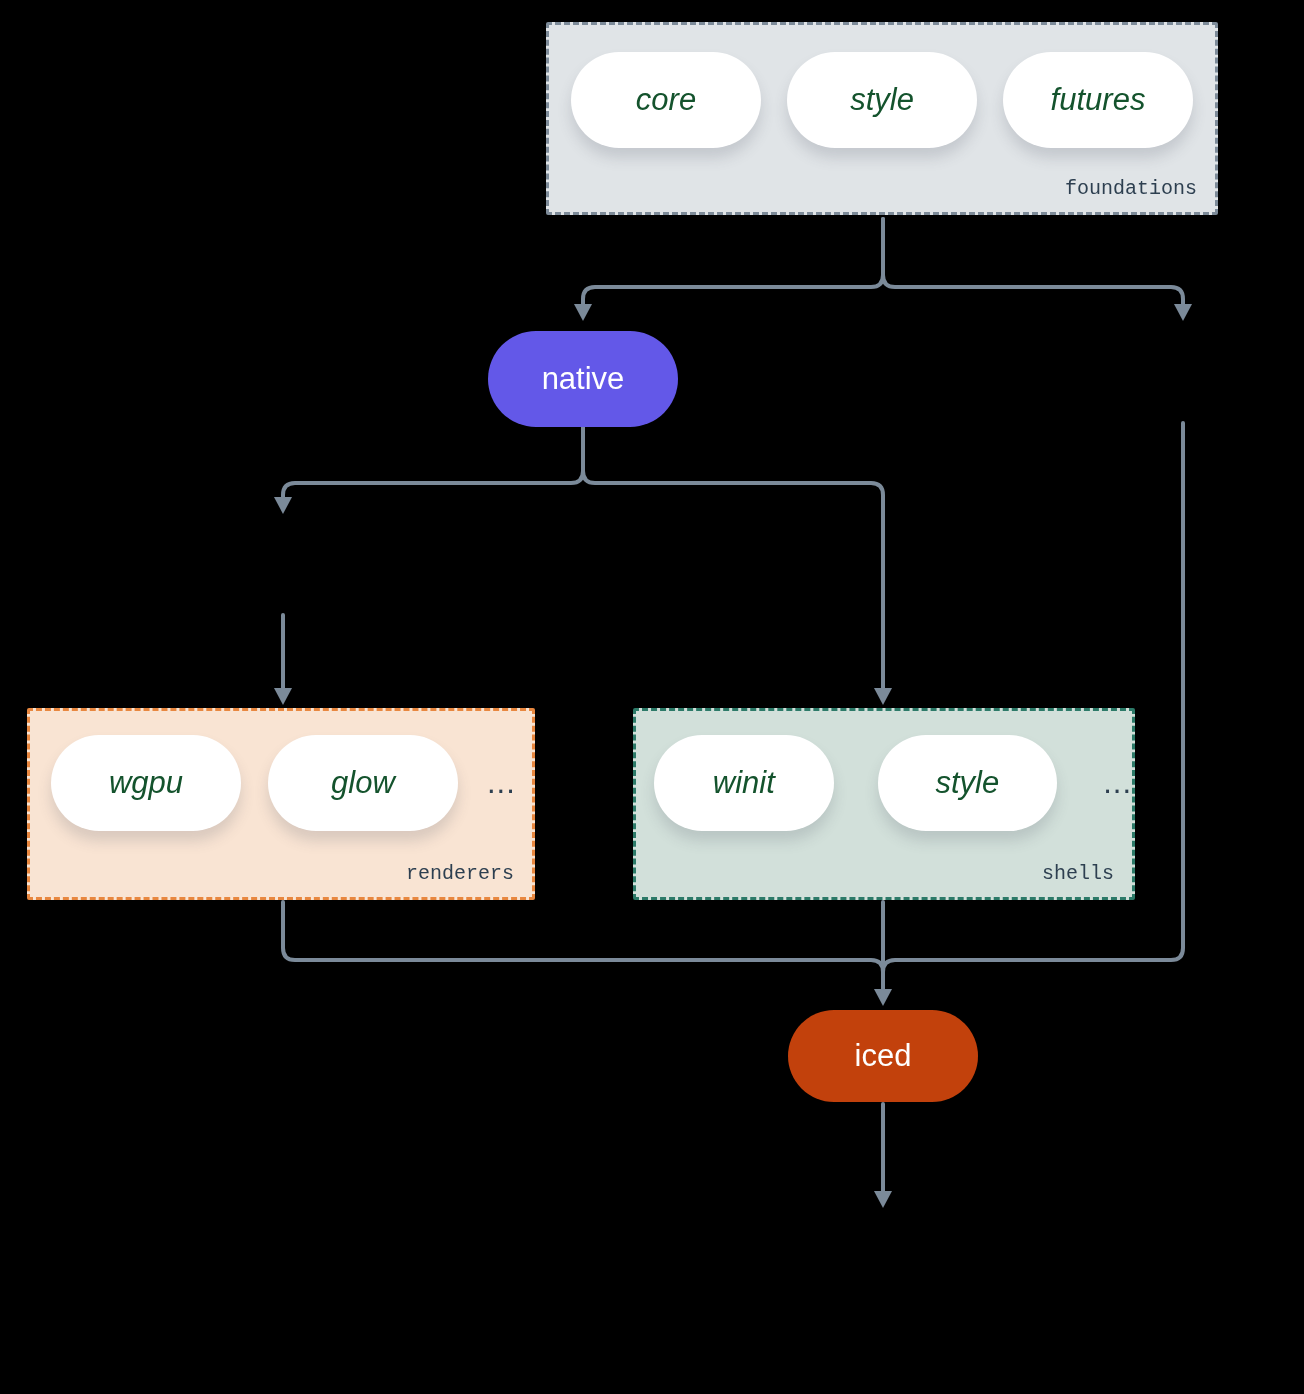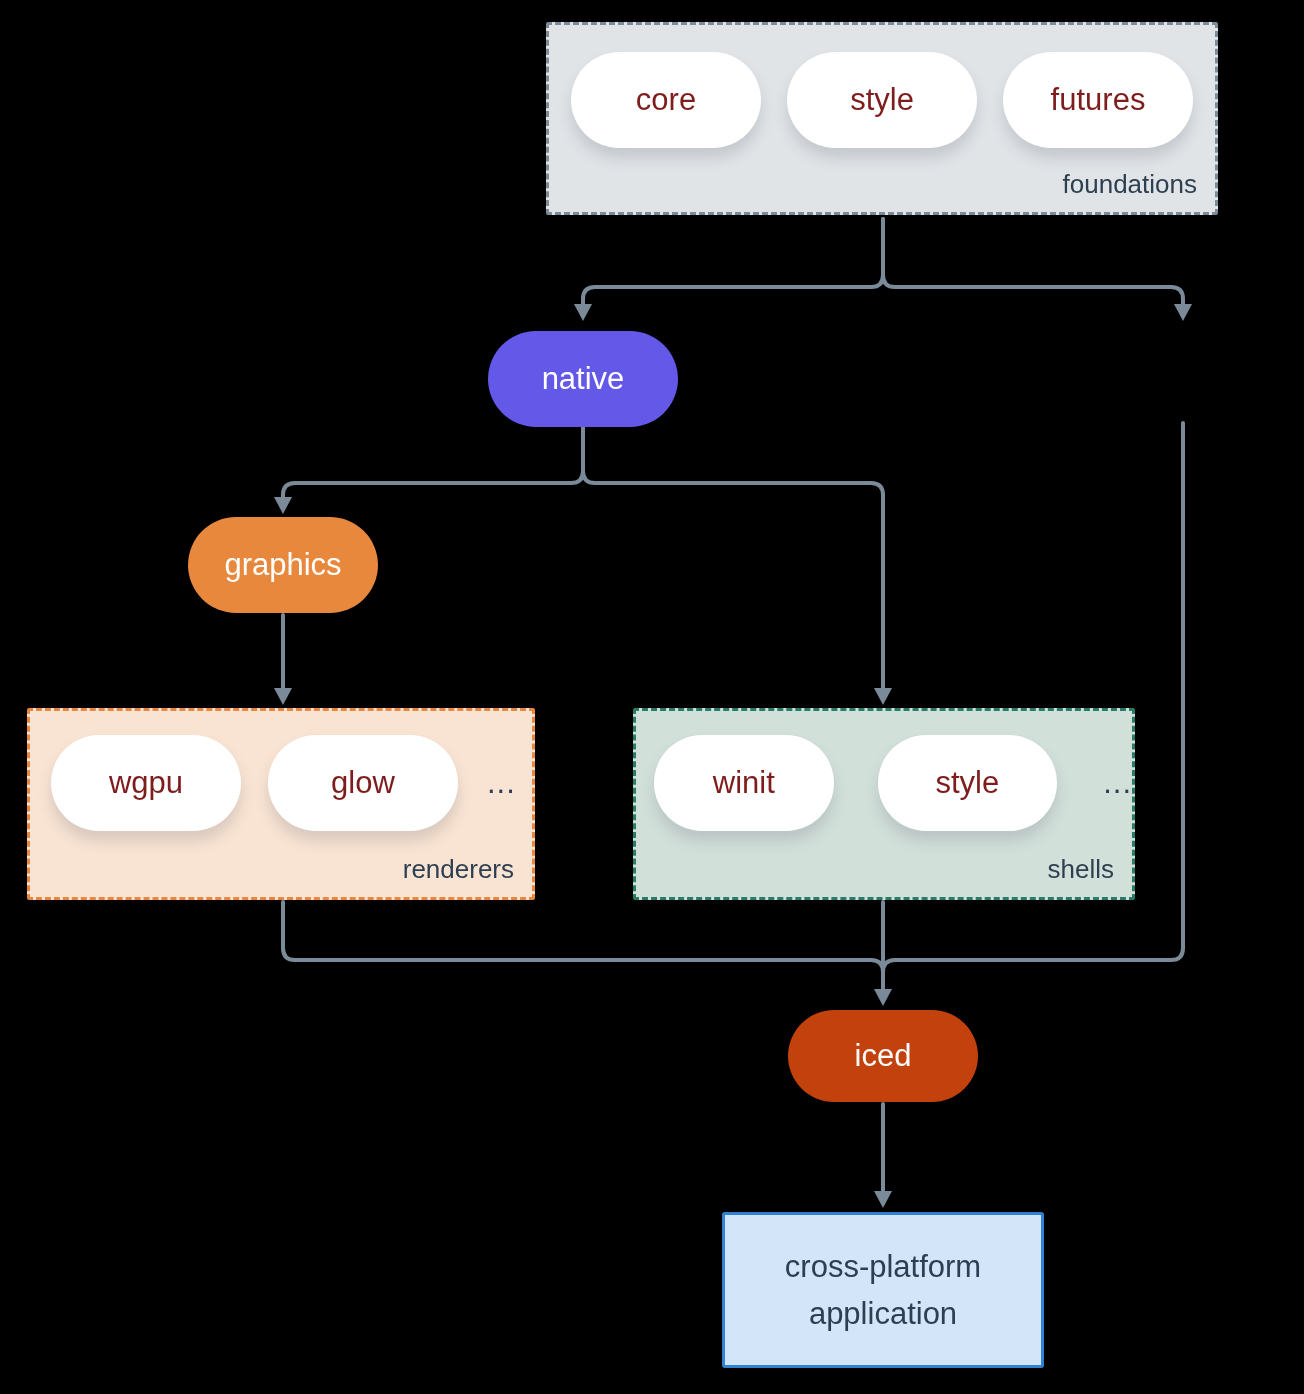--- a/index.html
+++ b/index.html
@@ -16,22 +16,23 @@
   svg.wires polygon { fill: #7b8a99; }
 
   .node, .group { position: absolute; z-index: 2; box-sizing: border-box; }
 
   .pill {
     display: flex; align-items: center; justify-content: center;
     height: 96px; border-radius: 48px;
     font-size: 31px; font-weight: 400;
   }
   .pill.white {
-    background: #ffffff; color: #7f1d1d; width: 190px;
+    background: #ffffff; color: #14532d; width: 190px;
     box-shadow: 0 10px 14px rgba(70,80,95,0.18);
+    font-style: italic;
   }
   .pill.accent { color: #ffffff; width: 190px; }
   .pill.purple { background: #6358e8; }
   .pill.orange { background: #e8883c; }
   .pill.blue   { background: #c2410c; height: 92px; border-radius: 46px; }
 
   .group {
     border-radius: 2px;
   }
   .group.foundations {
@@ -52,21 +53,21 @@
   }
   .group.foundations .pill-row { padding: 27px 0 0 22px; gap: 26px; }
   .group.renderers  .pill-row { padding: 24px 0 0 21px; gap: 27px; }
   .group.shells     .pill-row { padding: 24px 0 0 18px; gap: 44px; }
   .ellipsis {
     display: flex; align-items: center; height: 96px;
     font-size: 31px; color: #2d3f50; padding-left: 2px; letter-spacing: 1px;
   }
   .group-label {
     position: absolute; right: 18px; bottom: 12px;
-    font-size: 26px; color: #2d3f50;
+    font-size: 20px; color: #2d3f50; font-family: Liberation Mono, monospace;
   }
 
   .node.native   { left: 488px;  top: 325px; margin-top: 6px; }
   .node.web      { left: 1088px; top: 325px; }
   .node.graphics { left: 188px;  top: 517px; }
   .node.iced     { left: 788px;  top: 1010px; }
 
   .node.app {
     left: 722px; top: 1212px; width: 322px; height: 156px;
     background: #d3e5f8; border: 3px solid #3182d2; border-radius: 3px;
@@ -111,21 +112,20 @@
     <div class="pill-row">
       <div class="pill white">core</div>
       <div class="pill white">style</div>
       <div class="pill white">futures</div>
     </div>
     <div class="group-label">foundations</div>
   </div>
 
   <div class="node pill accent purple native">native</div>
 
-  <div class="node pill accent orange graphics">graphics</div>
 
   <div class="group renderers">
     <div class="pill-row">
       <div class="pill white">wgpu</div>
       <div class="pill white">glow</div>
       <div class="ellipsis">...</div>
     </div>
     <div class="group-label">renderers</div>
   </div>
 
@@ -133,18 +133,14 @@
     <div class="pill-row">
       <div class="pill white">winit</div>
       <div class="pill white">style</div>
       <div class="ellipsis">...</div>
     </div>
     <div class="group-label">shells</div>
   </div>
 
   <div class="node pill accent blue iced">iced</div>
 
-  <div class="node app">
-    <div>cross-platform</div>
-    <div>application</div>
-  </div>
 
 </div>
 
 </body></html>

